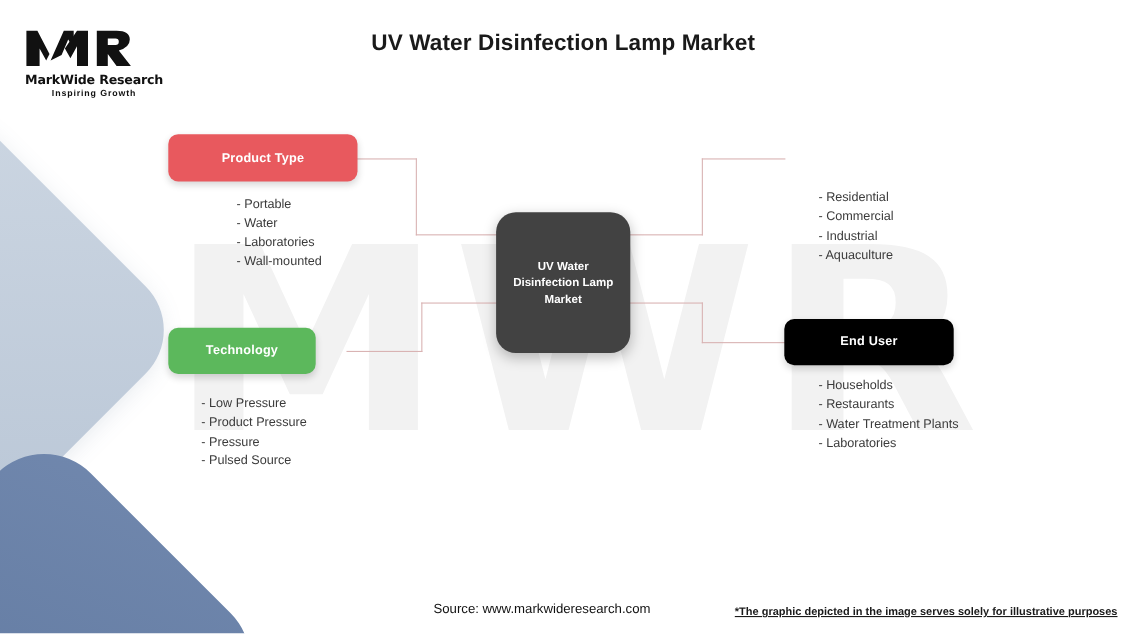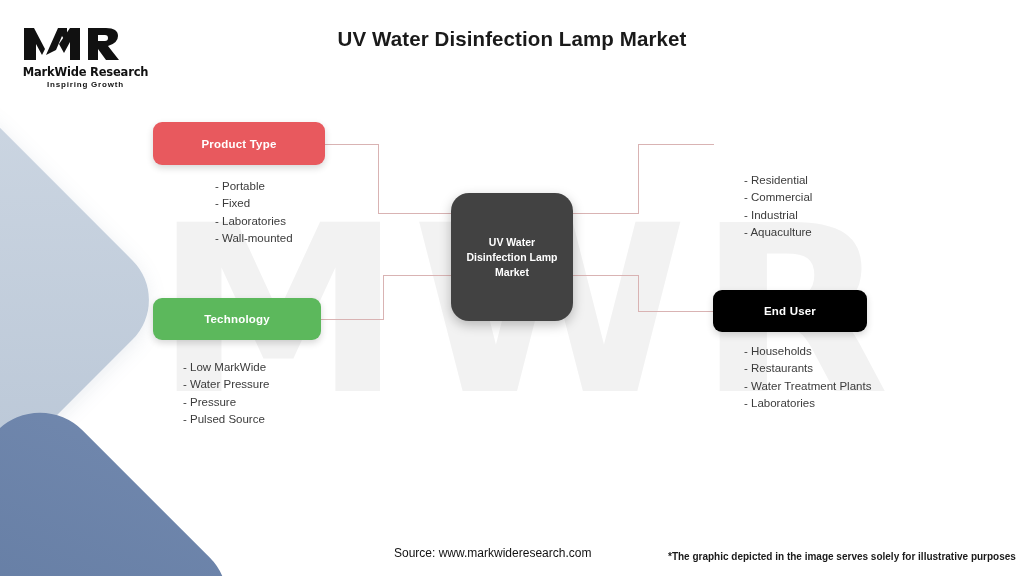--- a/index.html
+++ b/index.html
@@ -106,21 +106,21 @@
     display: flex;
     align-items: center;
     justify-content: center;
     color: #ffffff;
     font-size: 11.5px;
     font-weight: bold;
     letter-spacing: .2px;
     box-shadow: 0 3px 7px rgba(0,0,0,.16);
   }
   #node-product  { left: 153px; top: 122px; width: 172px; height: 43px; background: #e8595e; }
-  #node-tech     { left: 153px; top: 298px; width: 168px; height: 42px; background: #5cb85c; }
+  #node-tech     { left: 153px; top: 298px; width: 134px; height: 42px; background: #5cb85c; }
   #node-app      { left: 713px; top: 122px; width: 154px; height: 43px; background: #8b5cf6; }
   #node-enduser  { left: 713px; top: 290px; width: 154px; height: 42px; background: #000000; }
 
   .center-node {
     position: absolute;
     left: 451px;
     top: 193px;
     width: 122px;
     height: 128px;
     background: #424242;
@@ -163,20 +163,21 @@
     color: #111111;
   }
   .disclaimer {
     position: absolute;
     left: 668px;
     top: 551px;
     font-size: 10px;
     font-weight: bold;
     color: #1a1a1a;
     white-space: nowrap;
+    text-decoration: underline;
   }
 </style>
 </head>
 <body>
 
 <div id="canvas">
 
   <div class="deco-light"></div>
   <div class="deco-dark"></div>
   <div class="watermark">MWR</div>
@@ -222,27 +223,27 @@
   <div class="node" id="node-enduser">
     <span>End User</span>
   </div>
 
   <div class="center-node">
     <div class="center-label">UV Water Disinfection Lamp Market</div>
   </div>
 
   <div class="items" id="items-product">
     <div>- Portable</div>
-    <div>- Fixed</div>
+    <div>- Water</div>
     <div>- Laboratories</div>
     <div>- Wall-mounted</div>
   </div>
   <div class="items" id="items-tech">
-    <div>- Low MarkWide</div>
-    <div>- Water Pressure</div>
+    <div>- Low Pressure</div>
+    <div>- Product Pressure</div>
     <div>- Pressure</div>
     <div>- Pulsed Source</div>
   </div>
   <div class="items" id="items-enduser">
     <div>- Households</div>
     <div>- Restaurants</div>
     <div>- Water Treatment Plants</div>
     <div>- Laboratories</div>
   </div>
   <div class="items" id="items-app">

